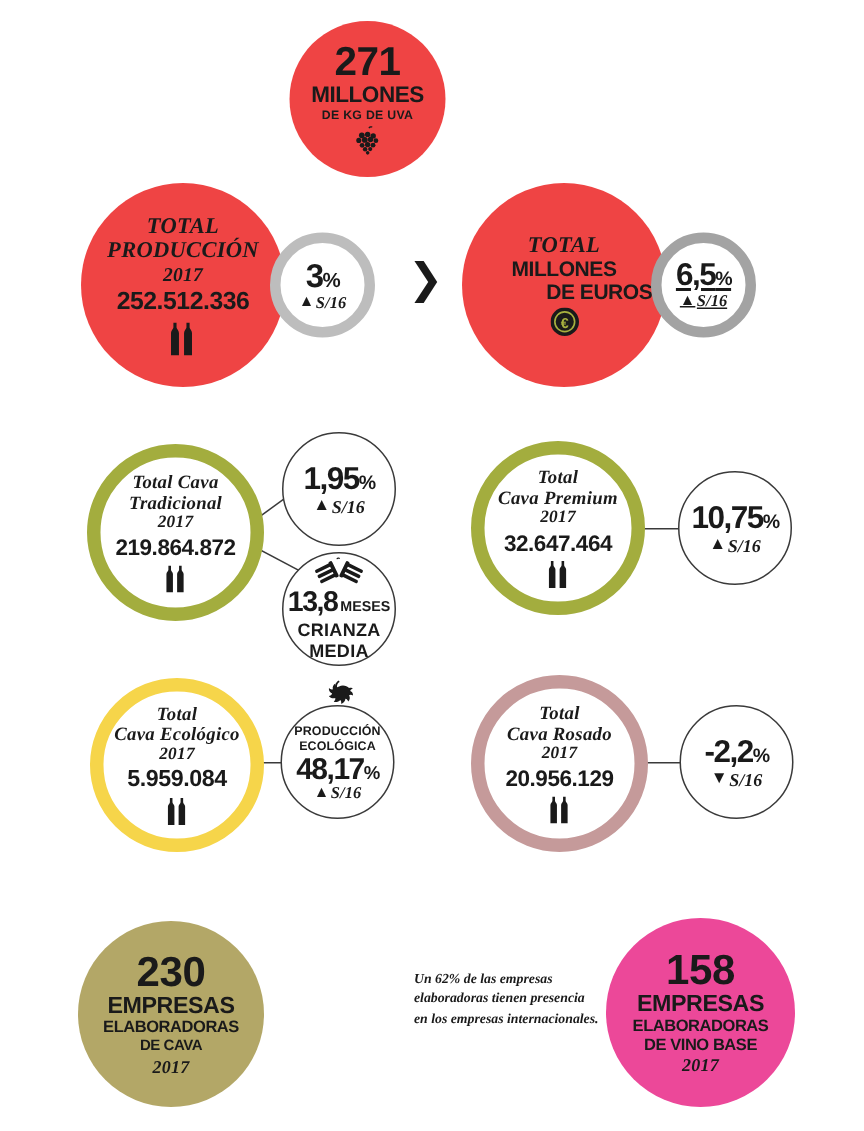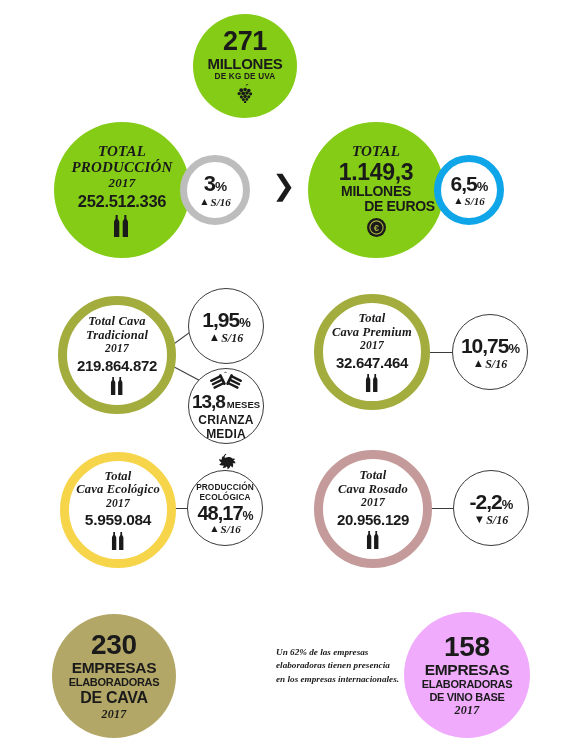--- a/index.html
+++ b/index.html
@@ -23,21 +23,21 @@
   .node {
     position: absolute;
     box-sizing: border-box;
     border-radius: 50%;
     display: flex;
     flex-direction: column;
     align-items: center;
     justify-content: center;
     text-align: center;
   }
-  .filled { background: #84cc16; }
+  .filled { background: #ef4444; }
   .ring { background: #ffffff; }
 
   .serif-label {
     font-family: "Liberation Serif", serif;
     font-style: italic;
     font-weight: 700;
     line-height: 1.08;
     letter-spacing: .2px;
   }
   .sans-bold {
@@ -142,33 +142,32 @@
     <div class="delta" style="font-size:11px; margin-top:2px;">
       <span class="arrow">▲</span>
         <span>S/16</span>
     </div>
   </div>
 
   <div class="chevron" style="left:272px; top:172px; font-size:28px; line-height:1;">❯</div>
 
   <div class="node filled" style="left:308px; top:122px; width:136px; height:136px;">
     <div class="serif-label" style="font-size:15px;">TOTAL</div>
-    <div class="sans-bold" style="font-size:23px; line-height:1.05;">1.149,3</div>
     <div class="sans-bold" style="font-size:14px; line-height:1.1;">MILLONES</div>
     <div class="sans-bold" style="font-size:14px; line-height:1.1;padding-left:47px;">DE EUROS</div>
     <span class="icon-block" style="margin-top:3px;">
       <svg width="19" height="19" viewBox="0 0 19 19" aria-hidden="true">
         <circle cx="9.5" cy="9.5" r="9.5" fill="#1a1a1a"></circle>
         <circle cx="9.5" cy="9.5" r="6.6" fill="none" stroke="#a7b03f" stroke-width="1.1"></circle>
         <text x="9.5" y="13.4" text-anchor="middle" font-family="'Liberation Sans',sans-serif" font-size="9.5" font-weight="700" fill="#a7b03f">€</text>
       </svg>
     </span>
   </div>
 
-  <div class="node ring" style="left:434px; top:155px; width:70px; height:70px; border:7px solid #0ea5e9;">
+  <div class="node ring" style="left:434px; top:155px; width:70px; height:70px; border:7px solid #a3a3a3;text-decoration:underline;">
     <div class="pct-big" style="font-size:21px;">
       <span>6,5</span><span class="pct-small-unit">%</span>
     </div>
     <div class="delta" style="font-size:11px; margin-top:2px;">
       <span class="arrow">▲</span>
         <span>S/16</span>
     </div>
   </div>
 
   <div class="connector" style="left:162px; top:352px; width:50px; transform:rotate(-36deg);"></div>
@@ -315,32 +314,32 @@
     <div class="delta" style="font-size:12px; margin-top:2px;">
       <span class="arrow">▼</span>
         <span>S/16</span>
     </div>
   </div>
 
   <div class="node" style="left:52px; top:614px; width:124px; height:124px; background:#b3a767;">
     <div class="sans-bold" style="font-size:28px; line-height:1;text-align:center;">230</div>
     <div class="sans-bold" style="font-size:15.5px; line-height:1.1;">EMPRESAS</div>
     <div class="sans-bold" style="font-size:11px; line-height:1.15;">ELABORADORAS</div>
-    <div class="sans-bold" style="font-size:16px; line-height:1.15;text-align:center;">DE CAVA</div>
+    <div class="sans-bold" style="font-size:10px; line-height:1.15;text-align:center;">DE CAVA</div>
     <div class="serif-label" style="font-size:12px; margin-top:1px;">2017</div>
   </div>
 
 
   <div class="note" style="left:276px; top:646px; width:128px;">
     <div>Un 62% de las empresas</div>
     <div>elaboradoras tienen presencia</div>
     <div>en los empresas internacionales.</div>
   </div>
 
-  <div class="node" style="left:404px; top:612px; width:126px; height:126px; background:#f0abfc;">
+  <div class="node" style="left:404px; top:612px; width:126px; height:126px; background:#ec4899;">
     <div class="sans-bold" style="font-size:28px; line-height:1;">158</div>
     <div class="sans-bold" style="font-size:15.5px; line-height:1.1;">EMPRESAS</div>
     <div class="sans-bold" style="font-size:11px; line-height:1.15;">ELABORADORAS</div>
     <div class="sans-bold" style="font-size:11px; line-height:1.15;">DE VINO BASE</div>
     <div class="serif-label" style="font-size:12px; margin-top:1px;">2017</div>
   </div>
 
 </div>
 
 </body></html>

